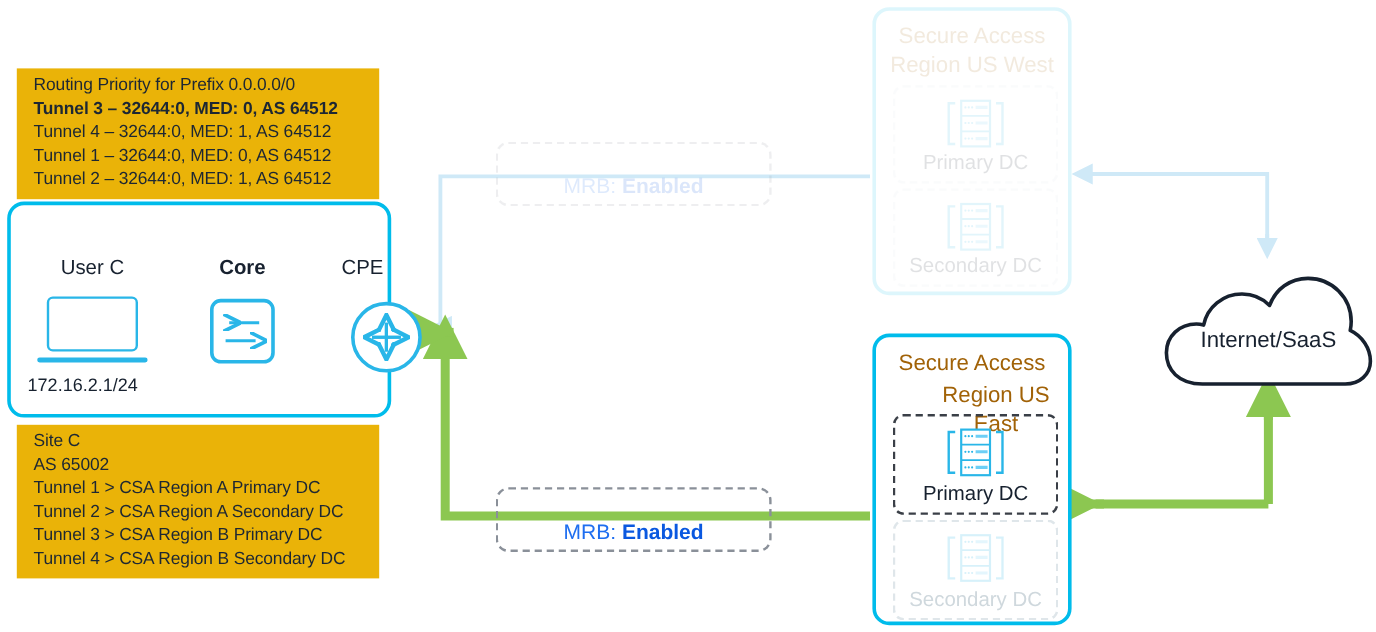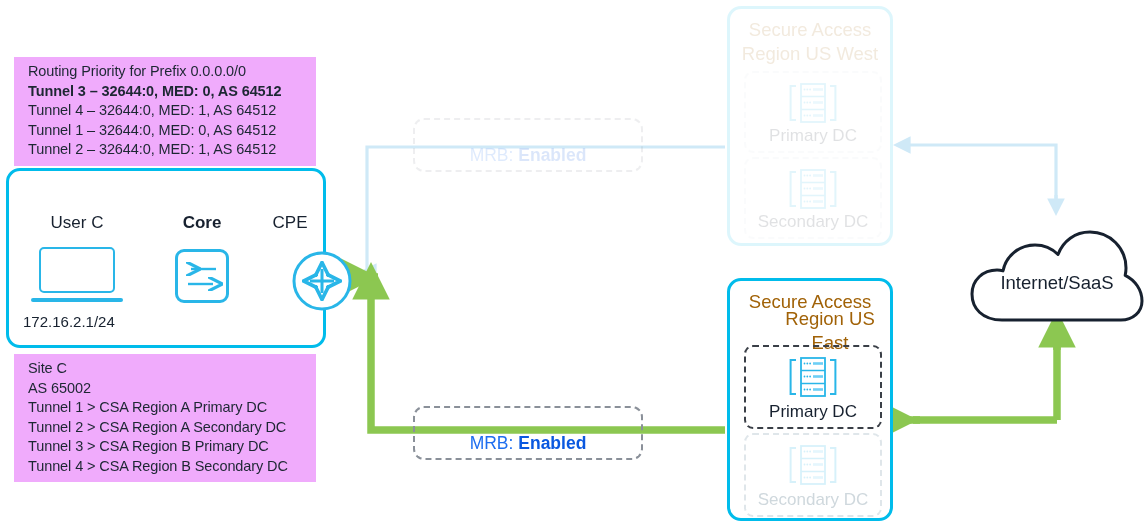--- a/index.html
+++ b/index.html
@@ -13,21 +13,21 @@
   #stage {
     position: relative;
     width: 1147px;
     height: 527px;
     background: #ffffff;
   }
 
   
   .info-panel {
     position: absolute;
-    background: #f0abfc;
+    background: #eab308;
     padding: 5px 10px 6px 14px;
   }
   .info-panel .line {
     font-size: 14.5px;
     line-height: 19.5px;
     color: #1d2733;
     white-space: nowrap;
     letter-spacing: -0.1px;
   }
   .info-panel .line.bold { font-weight: bold; }
@@ -190,21 +190,21 @@
     <div class="line bold">Tunnel 3 – 32644:0, MED: 0, AS 64512</div>
     <div class="line">Tunnel 4 – 32644:0, MED: 1, AS 64512</div>
     <div class="line">Tunnel 1 – 32644:0, MED: 0, AS 64512</div>
     <div class="line">Tunnel 2 – 32644:0, MED: 1, AS 64512</div>
   </div>
 
   <div id="site-c-box">
 
     <div class="dev-label" style="left:22px; top:42px; width:92px;">User C</div>
     <div class="dev-label" style="left:160px; top:42px; width:66px;font-weight:bold;">Core</div>
-    <div class="dev-label" style="left:248px; top:42px; width:66px;">CPE</div>
+    <div class="dev-label" style="left:260px; top:42px; width:66px;">CPE</div>
 
     <div id="laptop">
       <div class="screen"></div>
       <div class="base"></div>
     </div>
     <div id="ip-label">172.16.2.1/24</div>
 
     <div id="core-icon">
       <svg width="48" height="48" viewBox="0 0 48 48" style="position:absolute;left:0;top:0;">
         <defs>
@@ -309,21 +309,21 @@
             <circle cx="18.3" cy="34.5" r="0.9" fill="#29b6e8"></circle>
             <circle cx="21.1" cy="34.5" r="0.9" fill="#29b6e8"></circle>
         </svg>
       </div>
       <div class="dc-label">Secondary DC</div>
     </div>
   </div>
 
   <div class="region-box" id="region-east">
     <div class="region-title" style="top:9px;">Secure Access</div>
-    <div class="region-title" style="top:26px;padding-left:40px;">Region US East</div>
+    <div class="region-title" style="top:36px;padding-left:40px;">Region US East</div>
 
     <div class="dc-box" style="left:14px; top:64px; width:138px; height:84px;">
       <div class="server-icon">
         <svg width="48" height="44" viewBox="0 0 48 44">
           <path d="M7,5 L1.6,5 L1.6,39 L7,39" fill="none" stroke="#29b6e8" stroke-width="2"></path>
           <path d="M41,5 L46.4,5 L46.4,39 L41,39" fill="none" stroke="#29b6e8" stroke-width="2"></path>
           <rect x="12" y="3" width="24" height="38" fill="#fff" stroke="#29b6e8" stroke-width="1.8"></rect>
           <line x1="12" y1="15.5" x2="36" y2="15.5" stroke="#29b6e8" stroke-width="1.5"></line>
           <line x1="12" y1="28.5" x2="36" y2="28.5" stroke="#29b6e8" stroke-width="1.5"></line>
           <line x1="24" y1="8.5" x2="34" y2="8.5" stroke="#6dcff6" stroke-width="2.6"></line>

